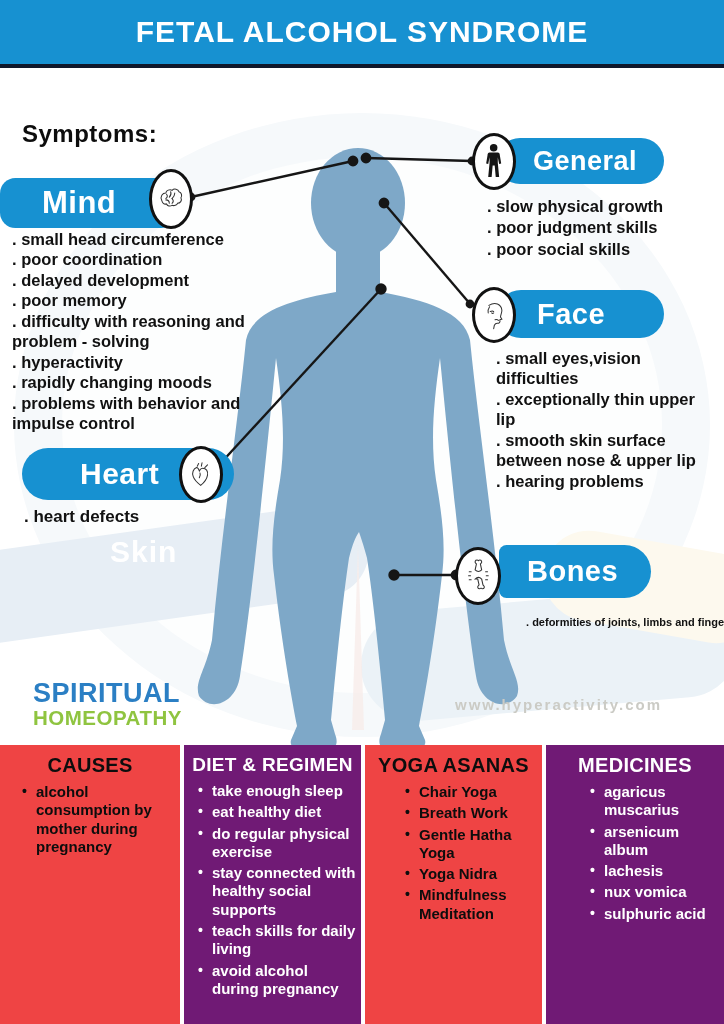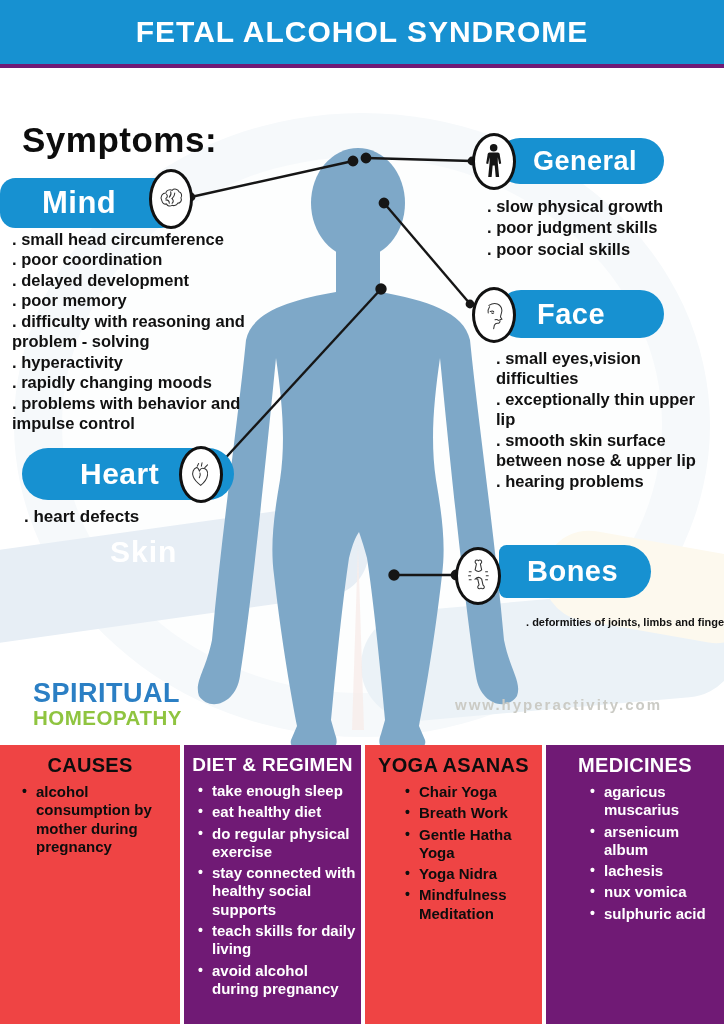--- a/index.html
+++ b/index.html
@@ -3,26 +3,26 @@
 <meta charset="utf-8">
 <style>
   * { margin:0; padding:0; box-sizing:border-box; }
   html,body { background:#fff; }
   body { font-family:"Liberation Sans", sans-serif; }
   .poster { position:relative; width:724px; height:1024px; background:#fff; overflow:hidden; }
 
   svg.bg-decor, svg.body-svg, svg.connectors { position:absolute; left:0; top:0; width:724px; height:1024px; pointer-events:none; }
 
   
-  .banner { position:absolute; left:0; top:0; width:724px; height:68px; background:#1791d1; border-bottom:4px solid #701a75; display:flex; align-items:center; justify-content:center; }
+  .banner { position:absolute; left:0; top:0; width:724px; height:68px; background:#1791d1; border-bottom:4px solid #0f172a; display:flex; align-items:center; justify-content:center; }
   .banner h1 { color:#fff; font-size:30px; font-weight:800; letter-spacing:1px; }
 
   .subtitle { position:absolute; left:82px; top:74px; width:560px; text-align:center; color:#5a463c; font-size:11.5px; font-weight:700; line-height:1.55; }
 
-  .symptoms-heading { position:absolute; left:22px; top:120px; font-size:35px; font-weight:800; color:#0d0d0d; letter-spacing:0.5px; }
+  .symptoms-heading { position:absolute; left:22px; top:120px; font-size:24px; font-weight:800; color:#0d0d0d; letter-spacing:0.5px; }
 
   
   .pill { position:absolute; background:#1791d1; display:flex; align-items:center; }
   .pill .pill-label { color:#fff; font-weight:800; letter-spacing:0.5px; }
 
   .icon-circle { position:absolute; background:#fff; border:3px solid #111; border-radius:50%; display:flex; align-items:center; justify-content:center; z-index:5; }
   .icon-circle svg { width:72%; height:76%; }
 
   
   ul.sym-list { position:absolute; list-style:none; }

